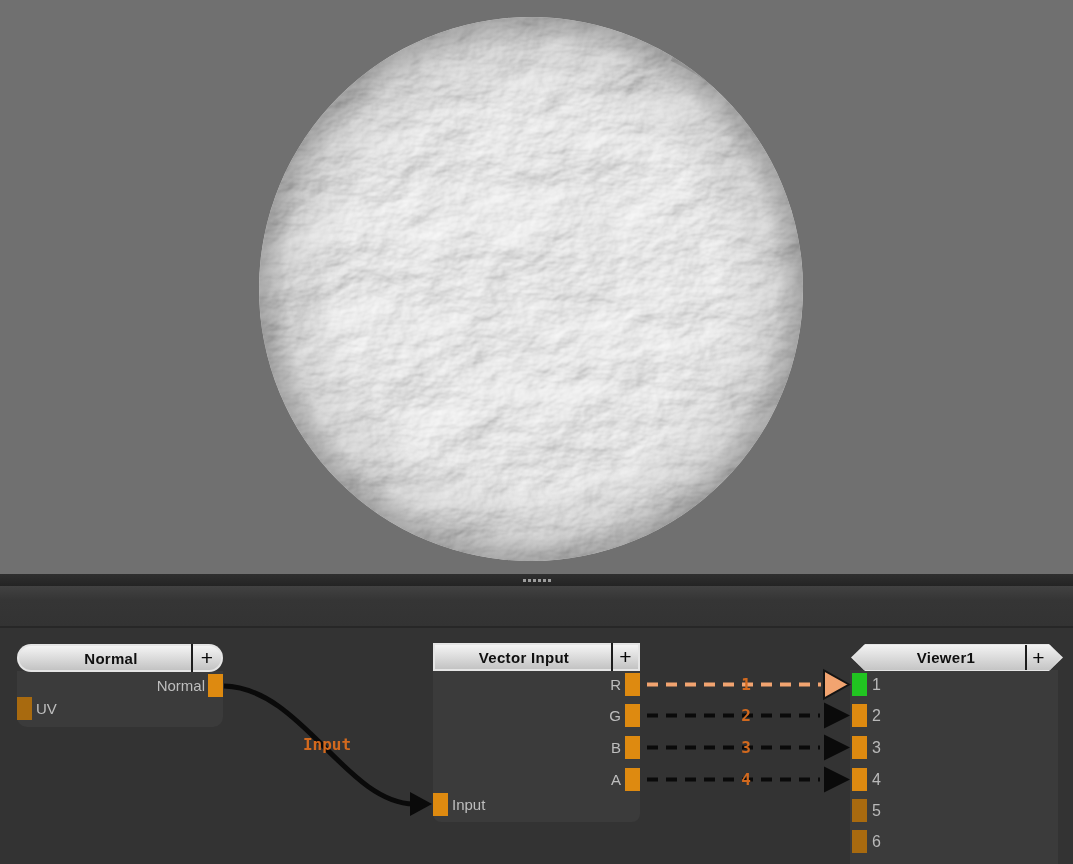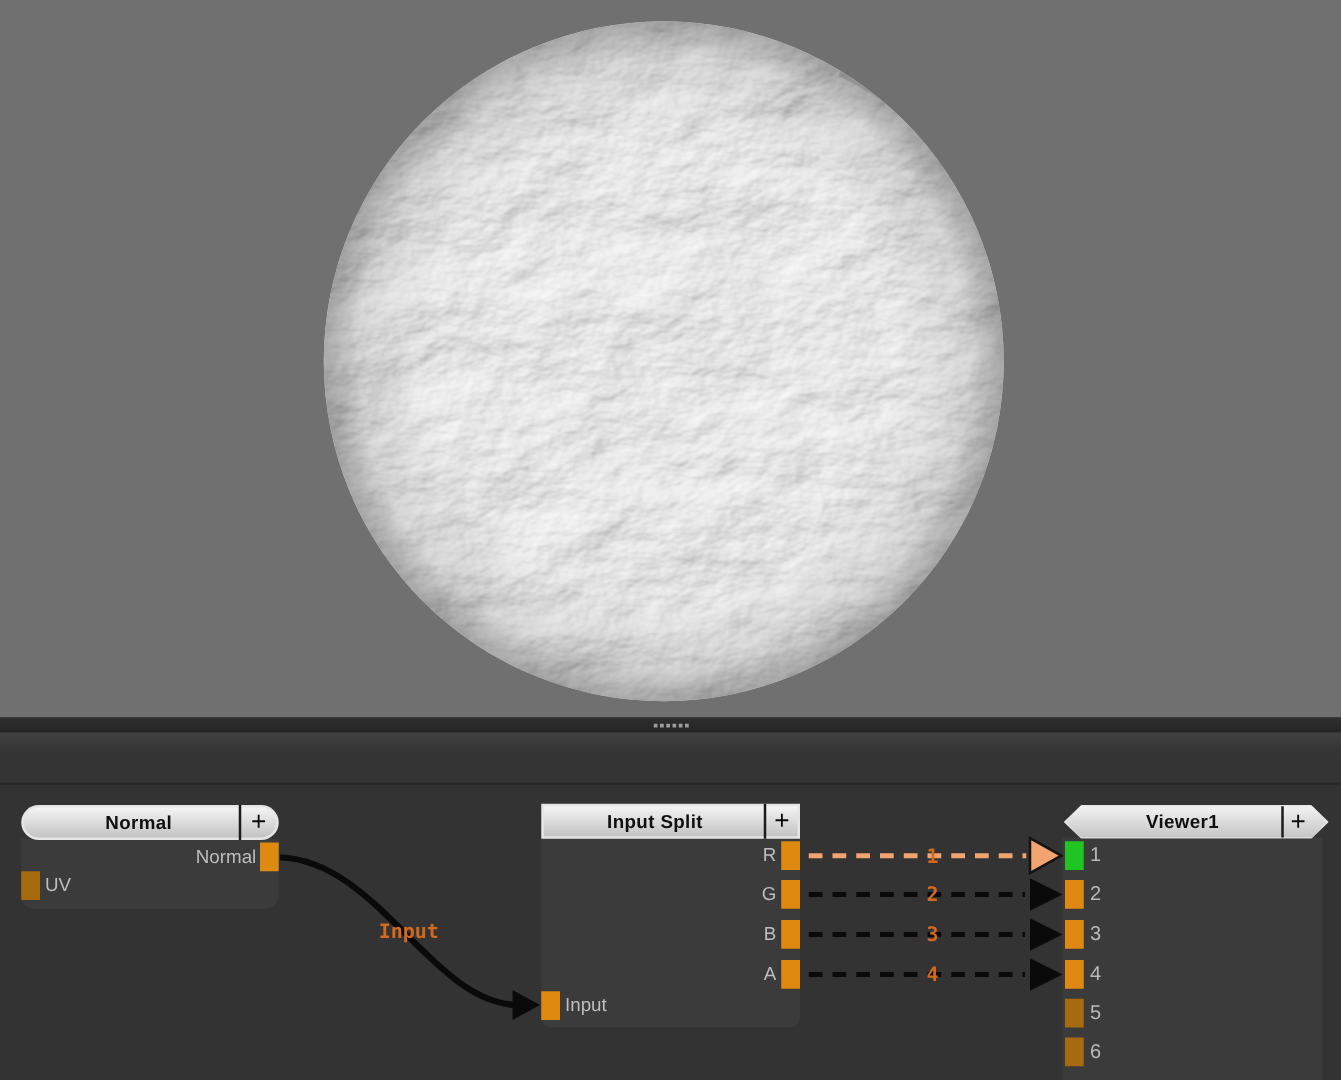--- a/index.html
+++ b/index.html
@@ -108,21 +108,21 @@
     <div class="port" style="left: 191px; top: 30px; background-color: rgb(222, 138, 16);"></div>
     <div class="plabel r" style="left:80px;top:30px;width:108px;">Normal</div>
     <div class="port" style="left: 0px; top: 53px; background-color: rgb(168, 106, 15);"></div>
     <div class="plabel" style="left:19px;top:53px;">UV</div>
   </div>
 
   <div class="node" style="left:433px;top:643px;width:207px;height:180px;">
     <div class="nbody r88" style="left:0;top:28px;width:207px;height:151px;"></div>
     <div class="hdr" style="left:0;top:0;width:207px;">
       <div class="hdr-in"></div>
-      <div class="hdr-label" style="left:4px;right:29px;">Input Split</div>
+      <div class="hdr-label" style="left:4px;right:29px;">Vector Input</div>
       <div class="divider" style="right:27px;"></div>
       <div class="plus" style="right:2px;width:25px;">+</div>
     </div>
     <div class="port" style="left: 192px; top: 30px; background-color: rgb(222, 138, 16);"></div>
     <div class="plabel r" style="left:128px;top:30px;width:60px;">R</div>
     <div class="port" style="left: 192px; top: 61px; background-color: rgb(222, 138, 16);"></div>
     <div class="plabel r" style="left:128px;top:61px;width:60px;">G</div>
     <div class="port" style="left: 192px; top: 93px; background-color: rgb(222, 138, 16);"></div>
     <div class="plabel r" style="left:128px;top:93px;width:60px;">B</div>
     <div class="port" style="left: 192px; top: 125px; background-color: rgb(222, 138, 16);"></div>

